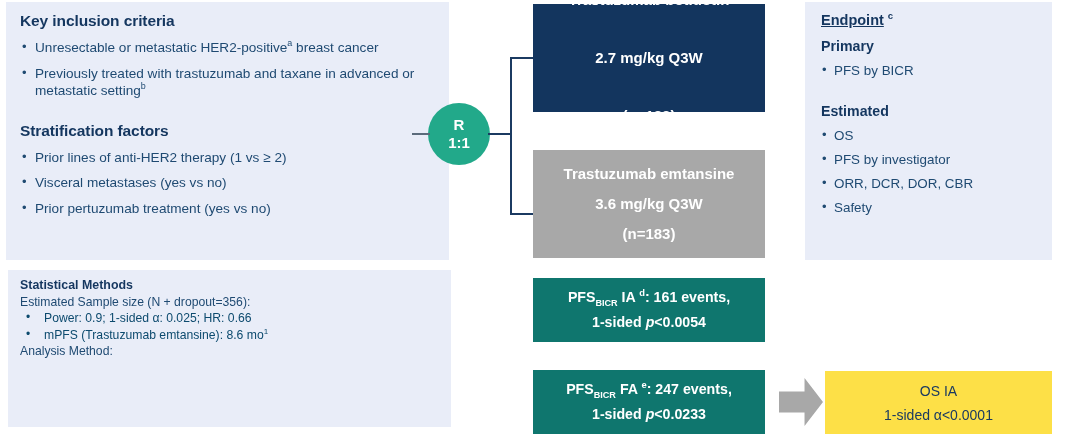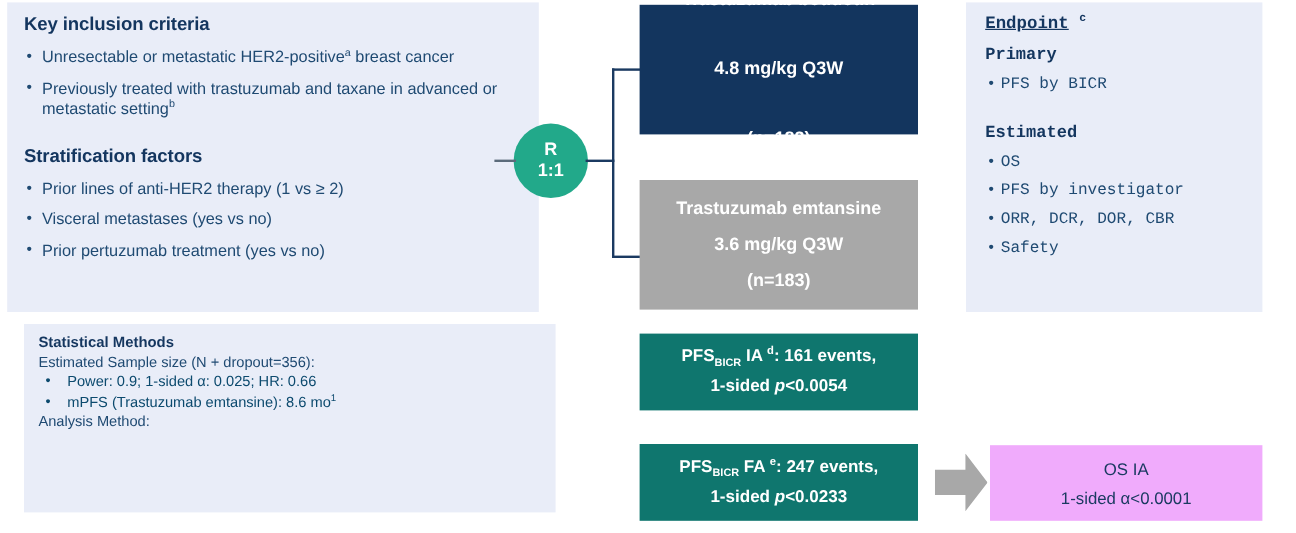--- a/index.html
+++ b/index.html
@@ -56,21 +56,21 @@
     left: 2px;
     top: -1px;
     font-size: 13px;
     color: #1f4a72;
   }
   sup { font-size: 0.66em; vertical-align: super; line-height: 0; }
   sub { font-size: 0.64em; vertical-align: sub; line-height: 0; }
 
   
   #stats-panel {
-    left: 20px;
+    left: 8px;
     top: 270px;
     width: 443px;
     height: 157px;
     padding: 8px 12px 0 12px;
   }
   #stats-head {
     font-size: 12.4px;
     font-weight: bold;
     color: #14365f;
     margin: 0 0 3px 0;
@@ -198,21 +198,20 @@
     clip-path: polygon(0% 28%, 58% 28%, 58% 0%, 100% 50%, 58% 100%, 58% 72%, 0% 72%);
   }
 
   
   #endpoint-panel {
     left: 805px;
     top: 2px;
     width: 247px;
     height: 258px;
     padding: 10px 16px 0 16px;
-    font-family: Liberation Mono, monospace;
   }
   #endpoint-title {
     font-size: 14.5px;
     font-weight: bold;
     color: #14365f;
     margin: 0 0 10px 0;
   }
   #endpoint-title .u { text-decoration: underline; }
   .ep-head {
     font-size: 14.2px;
@@ -238,21 +237,21 @@
     font-size: 13px;
   }
 
   
   #os-ia-box {
     position: absolute;
     left: 825px;
     top: 371px;
     width: 227px;
     height: 63px;
-    background: #f0abfc;
+    background: #fde047;
     display: flex;
     flex-direction: column;
     align-items: center;
     justify-content: center;
     font-size: 14px;
     line-height: 24px;
     color: #1b3a61;
     text-align: center;
   }
 </style>
@@ -291,21 +290,21 @@
 <div class="conn" id="conn-stub"></div>
 <div class="conn" id="conn-in"></div>
 <div class="conn" id="conn-spine"></div>
 <div class="conn" id="conn-top-arm"></div>
 <div class="conn" id="conn-bot-arm"></div>
 <div class="arrowhead" id="arrow-top"></div>
 <div class="arrowhead" id="arrow-bot"></div>
 
 <div class="arm-box" id="arm-experimental">
   <div>Trastuzumab botidotin</div>
-  <div>4.8 mg/kg  Q3W</div>
+  <div>2.7 mg/kg  Q3W</div>
   <div>(n=182)</div>
 </div>
 
 <div class="arm-box" id="arm-control">
   <div>Trastuzumab emtansine</div>
   <div>3.6 mg/kg  Q3W</div>
   <div>(n=183)</div>
 </div>
 
 <div class="analysis-box" id="pfs-ia-box">

